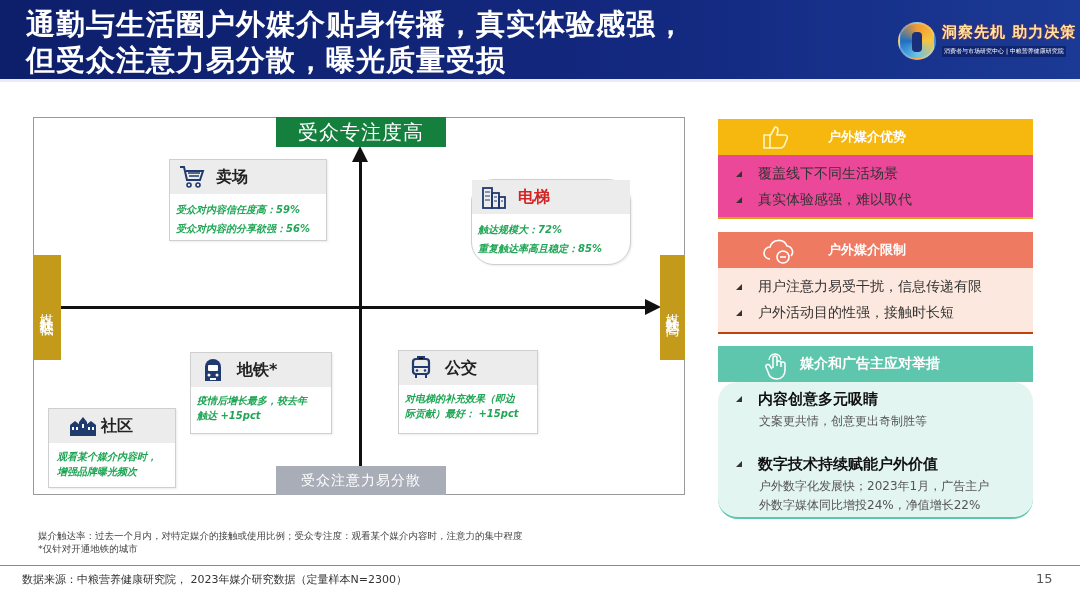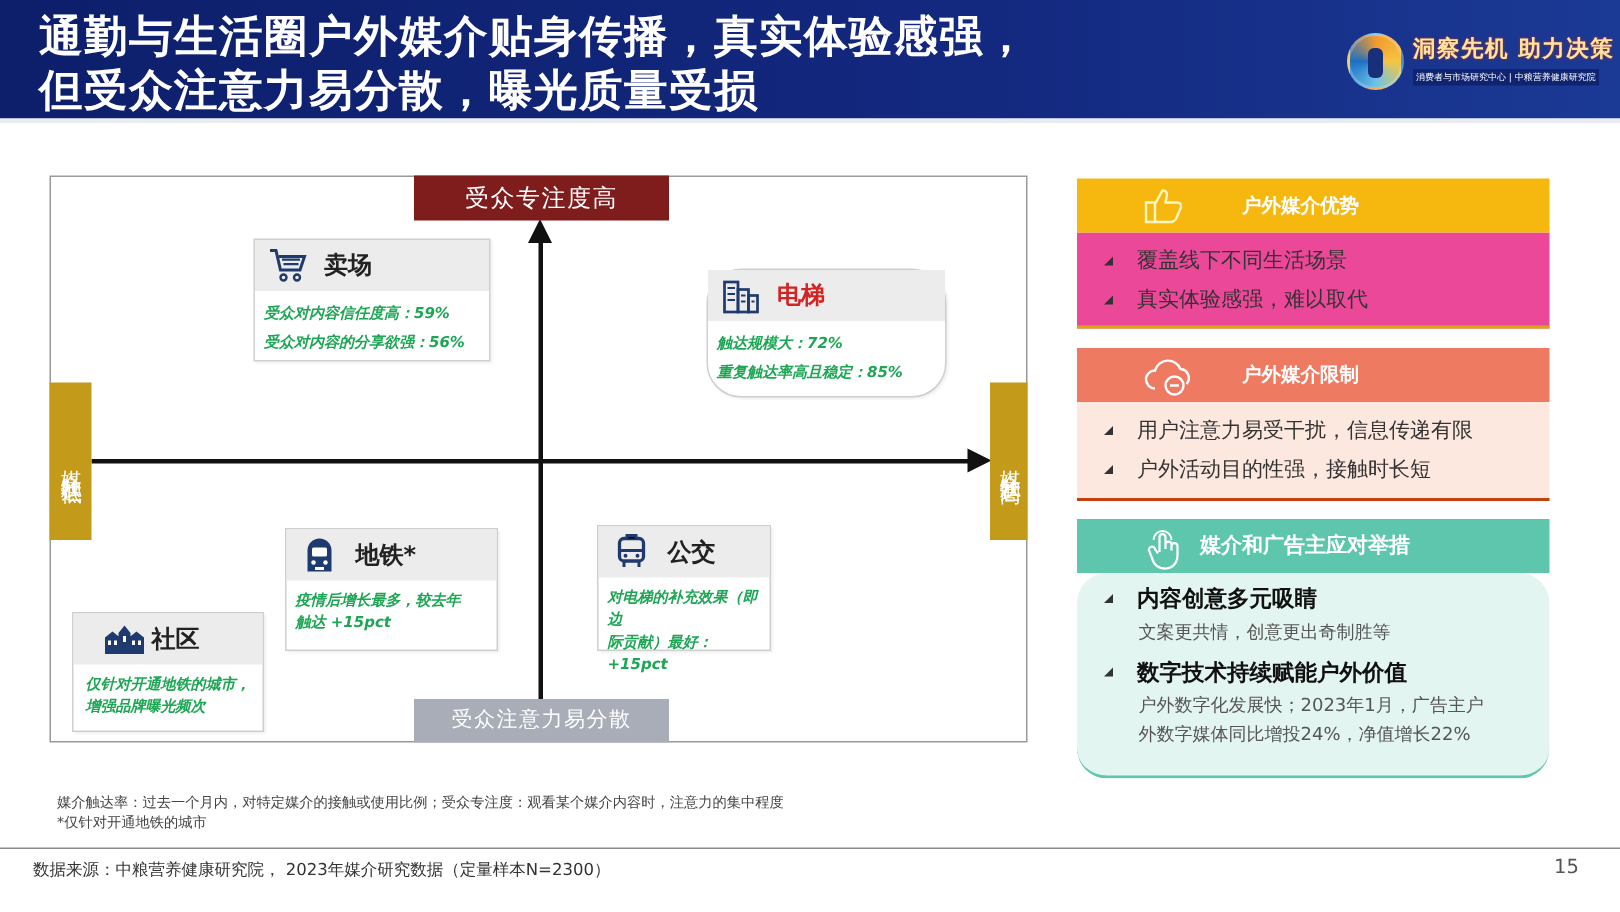--- a/index.html
+++ b/index.html
@@ -6,21 +6,21 @@
   body { width: 1080px; height: 608px; background: #ffffff; font-family: "DejaVu Sans", "Liberation Sans", sans-serif; position: relative; overflow: hidden; color: #333; }
   .header { position: absolute; left: 0; top: 0; width: 1080px; height: 82px; background: linear-gradient(90deg, #0d1f6b 0%, #13287f 60%, #1b3a95 100%); border-bottom: 3px solid #e9ecf2; }
   .title { position: absolute; left: 26px; top: 6px; color: #ffffff; font-size: 29px; font-weight: bold; line-height: 36px; letter-spacing: 1px; }
   .logo { position: absolute; left: 898px; top: 18px; width: 182px; height: 48px; }
   .logo-circle { position: absolute; left: 0; top: 4px; width: 38px; height: 38px; border-radius: 50%; background: conic-gradient(#f29a2e, #f5c542, #6cc3e8, #1e6fc4, #f29a2e); border: 2px solid #fff3; }
   .logo-circle::after { content: ""; position: absolute; left: 12px; top: 8px; width: 10px; height: 20px; background: #1a2f7a; border-radius: 4px; }
   .logo-main { position: absolute; left: 44px; top: 5px; color: #ffe3a0; font-size: 15px; font-weight: bold; letter-spacing: 1px; white-space: nowrap; text-shadow: 0 0 2px #b8321a; }
   .logo-sub { position: absolute; left: 44px; top: 28px; color: #ffffff; font-size: 6px; white-space: nowrap; background: #0f2470; padding: 1px 2px; }
 
   .matrix { position: absolute; left: 33px; top: 117px; width: 652px; height: 378px; border: 1px solid #9a9a9a; background: #fff; }
-  .axis-top { position: absolute; left: 276px; top: 117px; width: 170px; height: 30px; background: #7f1d1d; color: #fff; font-size: 16px; text-align: center; line-height: 30px; letter-spacing: 1px; }
+  .axis-top { position: absolute; left: 276px; top: 117px; width: 170px; height: 30px; background: #15803d; color: #fff; font-size: 20px; text-align: center; line-height: 30px; letter-spacing: 1px; }
   .axis-bottom { position: absolute; left: 276px; top: 466px; width: 170px; height: 29px; background: #a8adb7; color: #fff; font-size: 14px; text-align: center; line-height: 29px; letter-spacing: 1px; }
   .axis-left { position: absolute; left: 33px; top: 255px; width: 28px; height: 105px; background: #c49a1a; color: #fff; font-size: 14px; text-align: center; writing-mode: vertical-rl; line-height: 28px; letter-spacing: 2px; }
   .axis-right { position: absolute; left: 660px; top: 255px; width: 25px; height: 105px; background: #c49a1a; color: #fff; font-size: 14px; text-align: center; writing-mode: vertical-rl; line-height: 25px; letter-spacing: 2px; }
   .v-line { position: absolute; left: 359px; top: 160px; width: 3px; height: 306px; background: #111; }
   .v-arrow { position: absolute; left: 352px; top: 146px; width: 0; height: 0; border-left: 8px solid transparent; border-right: 8px solid transparent; border-bottom: 16px solid #111; }
   .h-line { position: absolute; left: 61px; top: 306px; width: 585px; height: 3px; background: #111; }
   .h-arrow { position: absolute; left: 645px; top: 299px; width: 0; height: 0; border-top: 8px solid transparent; border-bottom: 8px solid transparent; border-left: 16px solid #111; }
 
   .card { position: absolute; border: 1px solid #cfcfcf; background: #fff; box-shadow: 1px 1px 2px rgba(0,0,0,0.08); }
   .card-head { height: 34px; background: #ececec; display: flex; align-items: center; padding-left: 8px; }
@@ -128,21 +128,21 @@
         </svg>
     </span>
     <span class="card-name">地铁*</span>
   </div>
   <div class="card-body tight">
     <div>疫情后增长最多，较去年</div>
     <div>触达 +15pct</div>
   </div>
 </div>
 
-<div class="card" style="left:398px; top:350px; width:116px; height:84px;">
+<div class="card" style="left:398px; top:350px; width:140px; height:84px;">
   <div class="card-head">
     <span class="ico">
       <svg width="22" height="24" viewBox="0 0 22 24">
           <rect x="3" y="3" width="16" height="15" rx="3" fill="none" stroke="#1e3a6e" stroke-width="2.2"></rect>
           <path d="M3 11h16" stroke="#1e3a6e" stroke-width="2"></path>
           <circle cx="7" cy="14.5" r="1.3" fill="#1e3a6e"></circle>
           <circle cx="15" cy="14.5" r="1.3" fill="#1e3a6e"></circle>
           <path d="M6 18v4M16 18v4M8 3V1h6v2" stroke="#1e3a6e" stroke-width="2"></path>
         </svg>
     </span>
@@ -162,21 +162,21 @@
           <rect x="3" y="12" width="2" height="3" fill="#fff"></rect>
           <rect x="7" y="12" width="2" height="3" fill="#fff"></rect>
           <rect x="13" y="9" width="2" height="4" fill="#fff"></rect>
           <rect x="19" y="12" width="2" height="3" fill="#fff"></rect>
           <rect x="23" y="12" width="2" height="3" fill="#fff"></rect>
         </svg>
     </span>
     <span class="card-name">社区</span>
   </div>
   <div class="card-body tight" style="padding-left:8px;">
-    <div>仅针对开通地铁的城市，</div>
+    <div>观看某个媒介内容时，</div>
     <div>增强品牌曝光频次</div>
   </div>
 </div>
 
 <div class="panel p1">
   <div class="panel-head">
     <span class="ico">
       <svg width="30" height="26" viewBox="0 0 30 26">
           <path d="M2 11h6v13H2zM8 12l5-9c2 0 3 1 3 3l-1 5h8c2 0 3 2 2 4l-3 7c-1 1-2 2-3 2H8" fill="none" stroke="#fff6c8" stroke-width="1.6"></path>
         </svg>
@@ -226,21 +226,21 @@
           <path d="M7 9a6 6 0 0 1 12 0" fill="none" stroke="#fff" stroke-width="1.3"></path>
         </svg>
     </span>
     <span class="label" style="left:82px; font-size:14px;">媒介和广告主应对举措</span>
   </div>
   <div class="panel-body" style="padding-top:4px;border-radius:20px;">
     <div class="bullet bold">
         <span class="tri"></span>
         <span>内容创意多元吸睛</span>
       </div>
-    <div class="sub" style="margin-bottom:4px;">文案更共情，创意更出奇制胜等</div>
+    <div class="sub" style="margin-bottom:20px;">文案更共情，创意更出奇制胜等</div>
     <div class="bullet bold">
         <span class="tri"></span>
         <span>数字技术持续赋能户外价值</span>
       </div>
     <div class="sub">户外数字化发展快；2023年1月，广告主户</div>
     <div class="sub">外数字媒体同比增投24%，净值增长22%</div>
   </div>
 </div>
 
 <div class="note">

